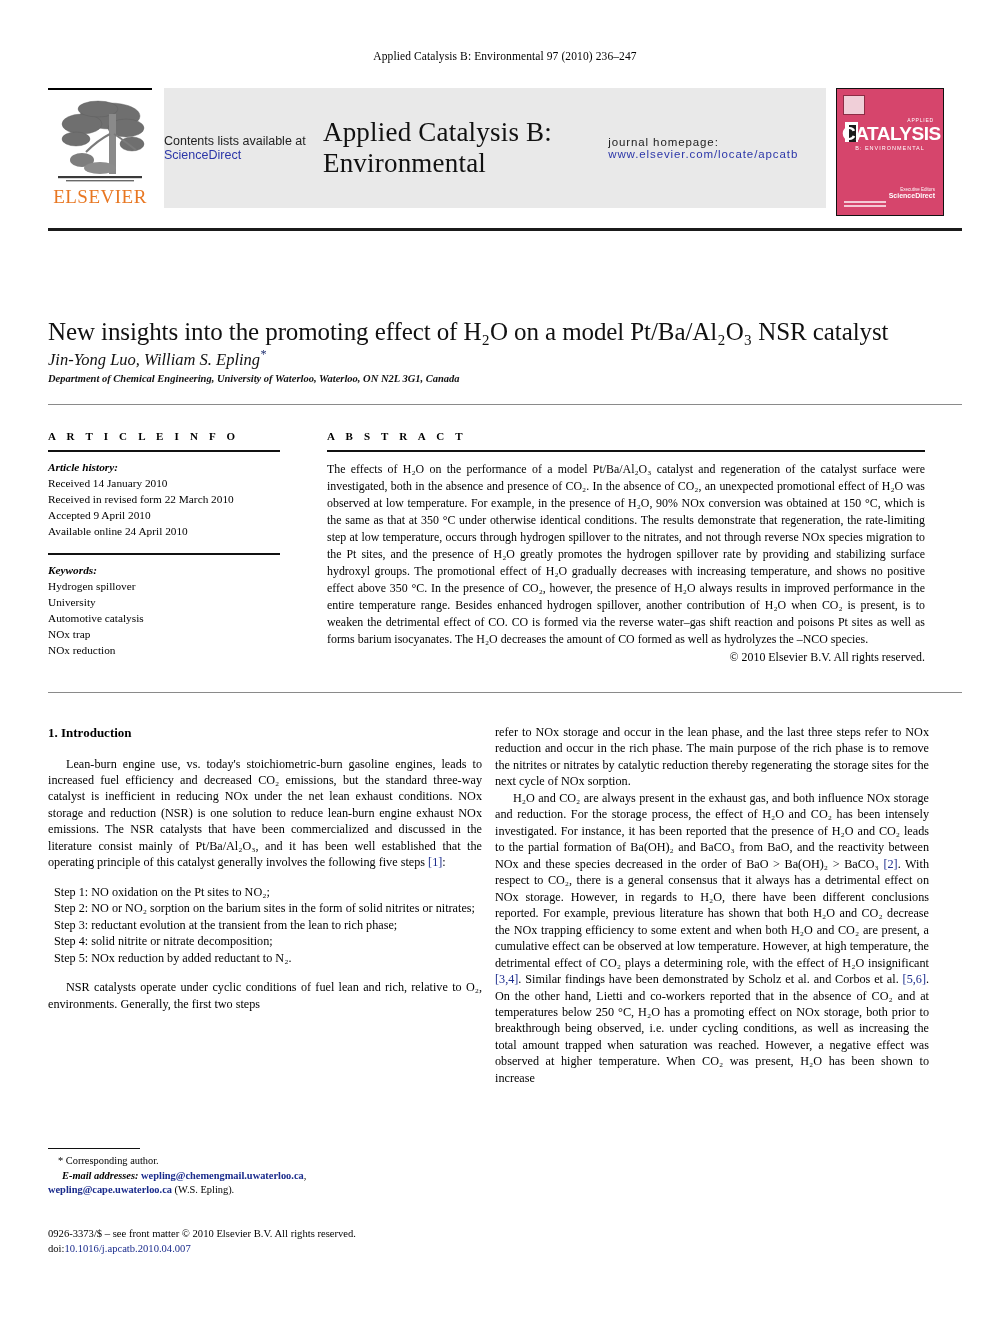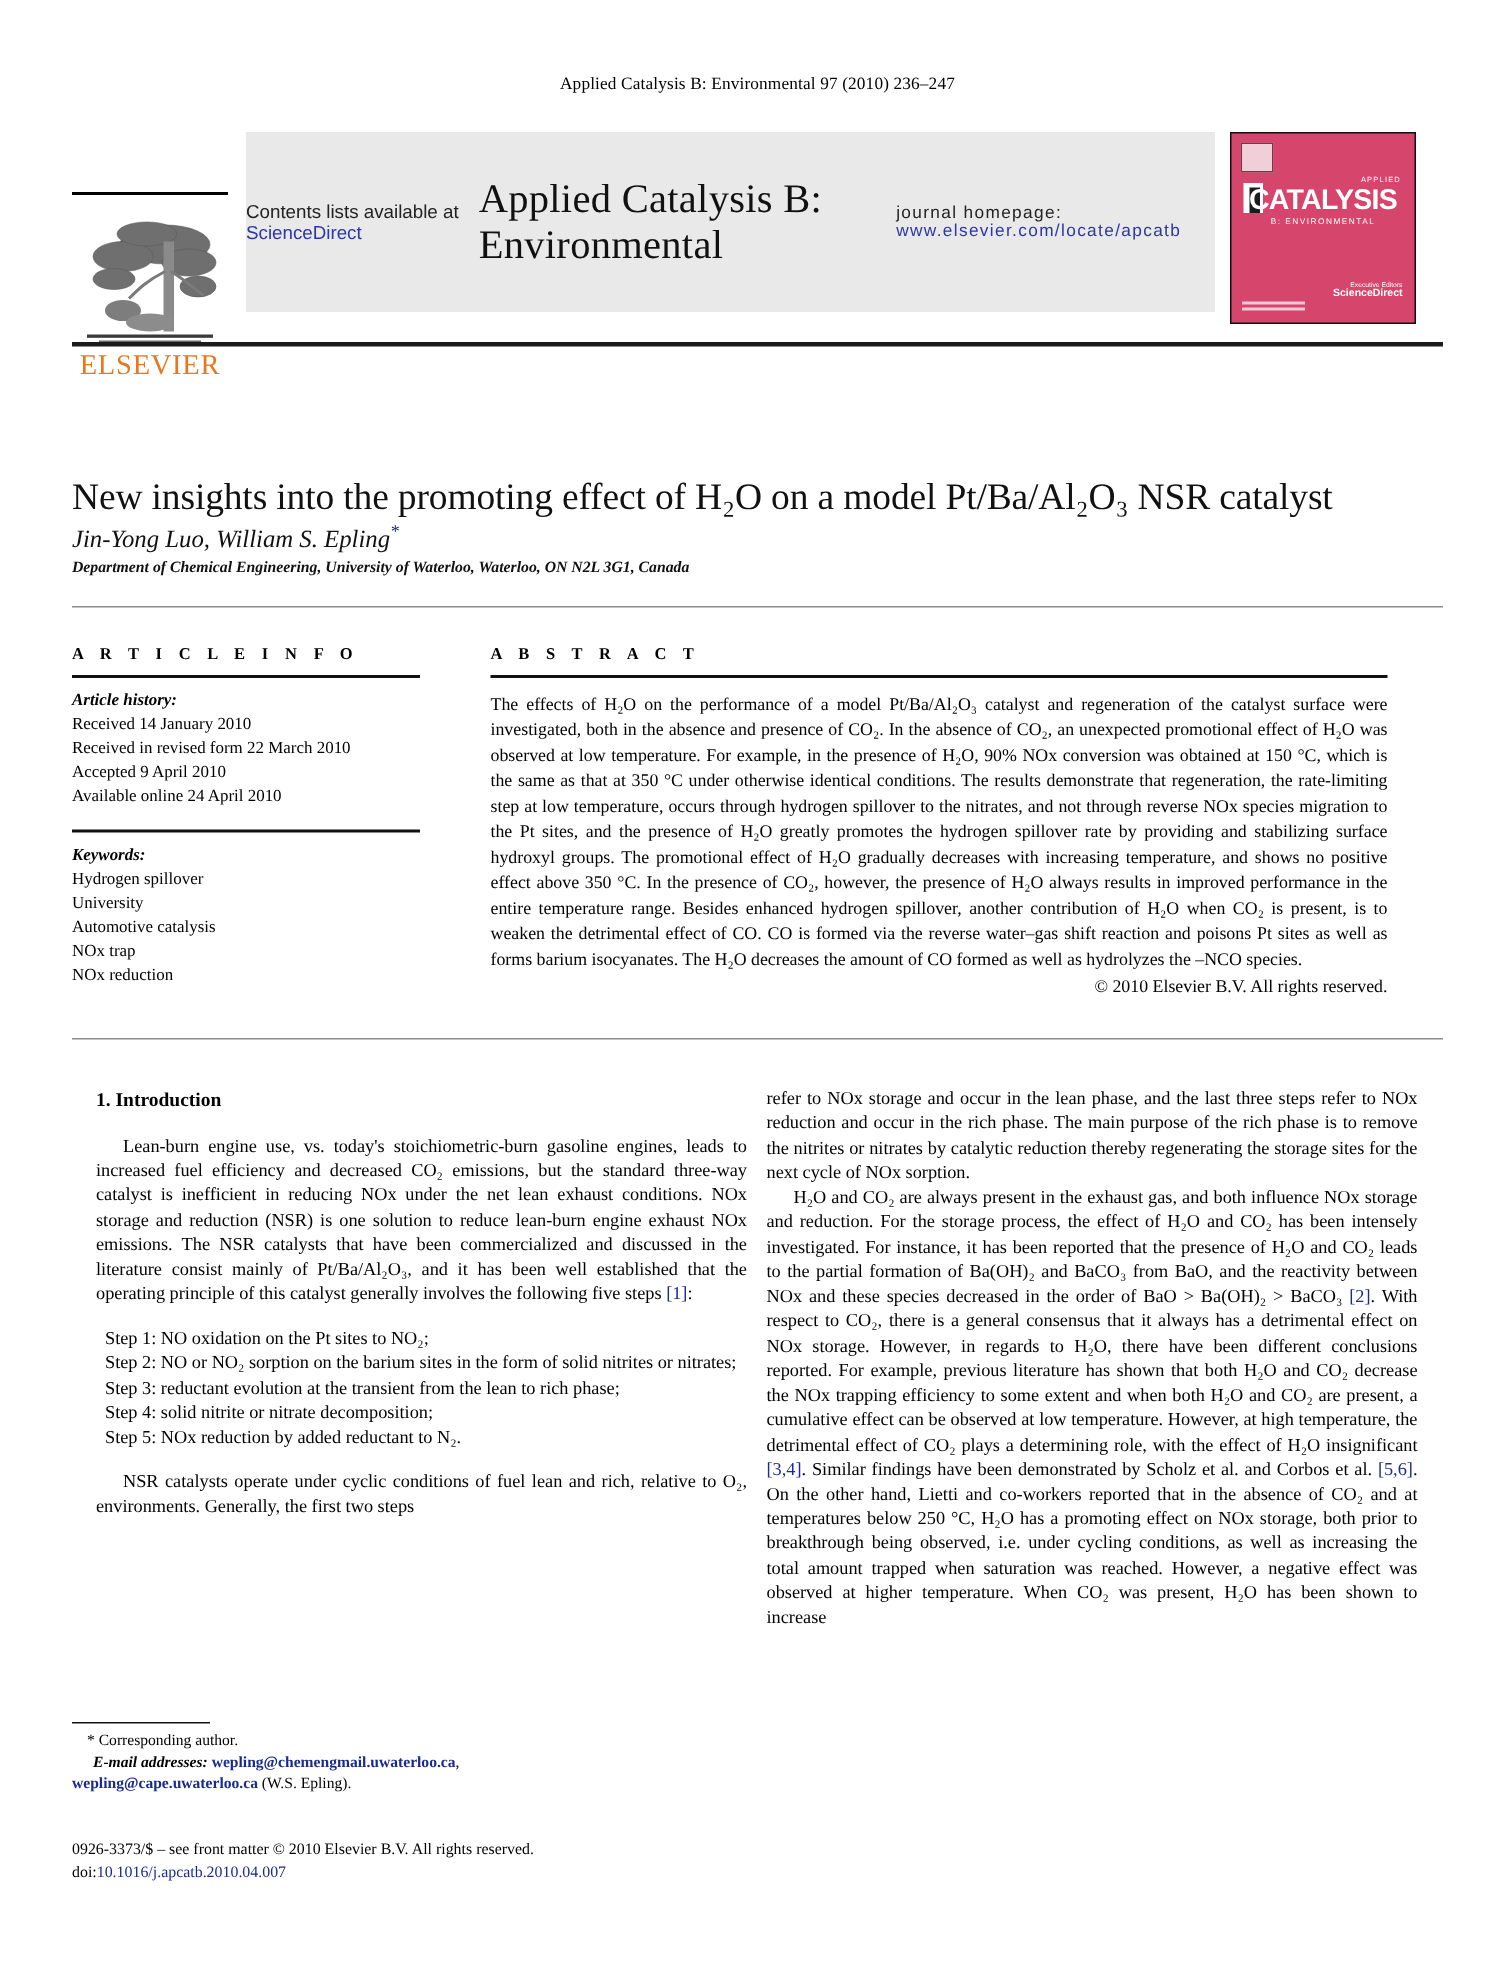--- a/index.html
+++ b/index.html
@@ -44,23 +44,22 @@
     justify-content: space-between;
   }
   .elsevier-logo {
     width: 104px;
     height: 132px;
     border-top: 2px solid #000;
     box-sizing: border-box;
     display: flex;
     flex-direction: column;
     align-items: center;
-    justify-content: center;
+    justify-content: flex-start;
     padding-top: 4px;
-    margin-top: 40px;
   }
   .tree-svg { display:block; }
   .elsevier-word {
     font-family: "Liberation Serif", serif;
     font-size: 19px;
     letter-spacing: 0.5px;
     color: #E87722;
     margin-top: 1px;
     line-height: 1;
   }
@@ -95,21 +94,21 @@
   }
   .homepage-line {
     font-family: "Liberation Sans", sans-serif;
     font-size: 11.5px;
     letter-spacing: 0.9px;
     color: #222;
   }
   .homepage-line .url { color: #2b36a8; }
 
   .cover-thumb {
-    width: 124px;
+    width: 108px;
     height: 128px;
     border: 1px solid #111;
     box-sizing: border-box;
     background: #d6456c;
     position: relative;
     overflow: hidden;
   }
   .cover-el {
     position: absolute; top: 6px; left: 6px;
     width: 20px; height: 18px;
@@ -246,21 +245,20 @@
   }
 
   
   .col {
     position: absolute;
     top: 724px;
     width: 434px;
     font-size: 12.2px;
     line-height: 1.35;
     text-align: justify;
-    margin-left: 16px;
   }
   .col-left  { left: 48px; }
   .col-right { left: 495px; }
 
   .h2 {
     font-family: "Liberation Serif", serif;
     font-weight: bold;
     font-size: 13px;
     margin: 0 0 14px 0;
   }

